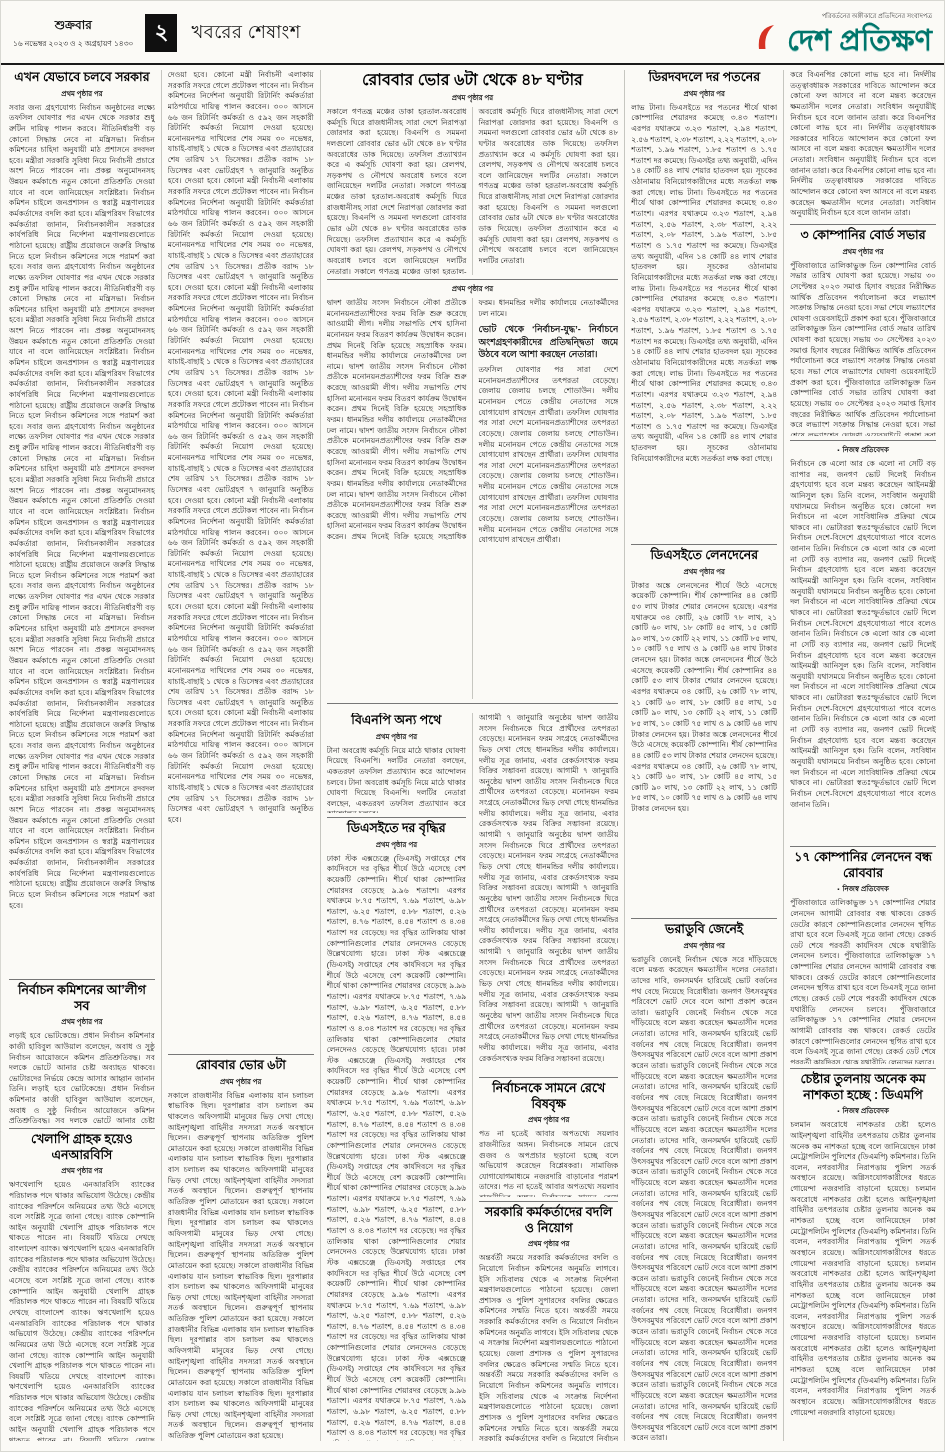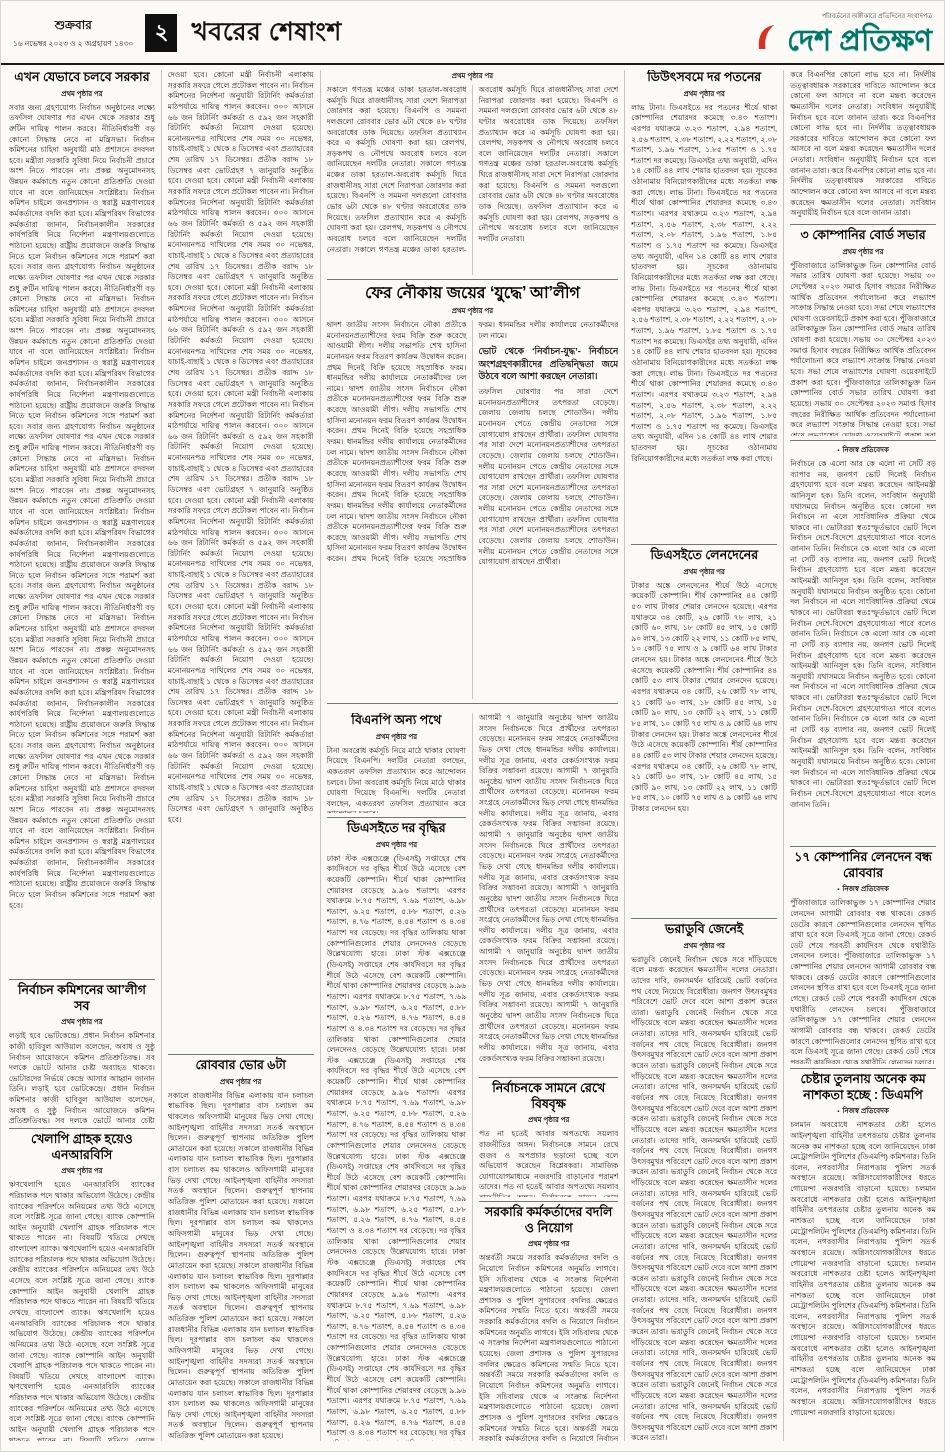--- a/index.html
+++ b/index.html
@@ -16,21 +16,21 @@
   }
   .header-left { display:flex; flex-direction:column; align-items:center; gap:2px; }
   .day   { font-weight:700; font-size:12px; }
   .date  { font-size:7.5px; white-space:nowrap; }
   .page-badge {
     width:36px; height:42px; background:#101010; color:#fff;
     display:flex; align-items:center; justify-content:center;
     font-size:21px; font-weight:700; flex:0 0 auto;
     box-shadow: inset 0 0 0 2px #fbfaf6, inset 0 0 0 4px #101010;
   }
-  .section-title { font-size:25px; font-weight:700; margin:0 2px; letter-spacing:.5px; white-space:nowrap; }
+  .section-title { font-size:18px; font-weight:400; margin:0 2px; letter-spacing:.5px; white-space:nowrap; }
   .masthead { margin-left:auto; display:flex; flex-direction:column; align-items:flex-end; }
   .tagline { font-size:6.5px; color:#444; margin-bottom:1px; }
   .brand { display:flex; align-items:flex-end; gap:12px; }
   .brand-name { font-size:29px; font-weight:700; color:#00756b; line-height:1; text-shadow:0 1px 0 #9fd3cd; }
   
   .content { display:flex; height:1384px; padding:5px 8px 8px; }
   .col { flex:1; min-width:0; padding:0 6px; border-right:1px solid #c6c6c0; display:flex; flex-direction:column; }
   .col:first-child { padding-left:0; }
   .col:last-child { border-right:none; padding-right:0; }
   .col-mid { flex:2; }
@@ -114,27 +114,27 @@
         <h2 class="headline">রোববার ভোর ৬টা</h2>
         <div class="kicker">প্রথম পৃষ্ঠার পর</div>
         <div class="body">
             <p>সকালে রাজধানীর বিভিন্ন এলাকায় যান চলাচল স্বাভাবিক ছিল। দূরপাল্লার বাস চলাচল কম থাকলেও অফিসগামী মানুষের ভিড় দেখা গেছে। আইনশৃঙ্খলা বাহিনীর সদস্যরা সতর্ক অবস্থানে ছিলেন। গুরুত্বপূর্ণ স্থাপনায় অতিরিক্ত পুলিশ মোতায়েন করা হয়েছে। সকালে রাজধানীর বিভিন্ন এলাকায় যান চলাচল স্বাভাবিক ছিল। দূরপাল্লার বাস চলাচল কম থাকলেও অফিসগামী মানুষের ভিড় দেখা গেছে। আইনশৃঙ্খলা বাহিনীর সদস্যরা সতর্ক অবস্থানে ছিলেন। গুরুত্বপূর্ণ স্থাপনায় অতিরিক্ত পুলিশ মোতায়েন করা হয়েছে। সকালে রাজধানীর বিভিন্ন এলাকায় যান চলাচল স্বাভাবিক ছিল। দূরপাল্লার বাস চলাচল কম থাকলেও অফিসগামী মানুষের ভিড় দেখা গেছে। আইনশৃঙ্খলা বাহিনীর সদস্যরা সতর্ক অবস্থানে ছিলেন। গুরুত্বপূর্ণ স্থাপনায় অতিরিক্ত পুলিশ মোতায়েন করা হয়েছে। সকালে রাজধানীর বিভিন্ন এলাকায় যান চলাচল স্বাভাবিক ছিল। দূরপাল্লার বাস চলাচল কম থাকলেও অফিসগামী মানুষের ভিড় দেখা গেছে। আইনশৃঙ্খলা বাহিনীর সদস্যরা সতর্ক অবস্থানে ছিলেন। গুরুত্বপূর্ণ স্থাপনায় অতিরিক্ত পুলিশ মোতায়েন করা হয়েছে। সকালে রাজধানীর বিভিন্ন এলাকায় যান চলাচল স্বাভাবিক ছিল। দূরপাল্লার বাস চলাচল কম থাকলেও অফিসগামী মানুষের ভিড় দেখা গেছে। আইনশৃঙ্খলা বাহিনীর সদস্যরা সতর্ক অবস্থানে ছিলেন। গুরুত্বপূর্ণ স্থাপনায় অতিরিক্ত পুলিশ মোতায়েন করা হয়েছে। সকালে রাজধানীর বিভিন্ন এলাকায় যান চলাচল স্বাভাবিক ছিল। দূরপাল্লার বাস চলাচল কম থাকলেও অফিসগামী মানুষের ভিড় দেখা গেছে। আইনশৃঙ্খলা বাহিনীর সদস্যরা সতর্ক অবস্থানে ছিলেন। গুরুত্বপূর্ণ স্থাপনায় অতিরিক্ত পুলিশ মোতায়েন করা হয়েছে।</p>
           </div>
       </div>
     </div>
 
     <div class="col col-mid">
       <div class="article" style="height:205px">
+        <h2 class="headline headline-lg">রোববার ভোর ৬টা থেকে ৪৮ ঘণ্টার</h2>
         <div class="kicker">প্রথম পৃষ্ঠার পর</div>
         <div class="body twocol">
             <p>সকালে গণতন্ত্র মঞ্চের ডাকা হরতাল-অবরোধ কর্মসূচি ঘিরে রাজধানীসহ সারা দেশে নিরাপত্তা জোরদার করা হয়েছে। বিএনপি ও সমমনা দলগুলো রোববার ভোর ৬টা থেকে ৪৮ ঘণ্টার অবরোধের ডাক দিয়েছে। তফসিল প্রত্যাখ্যান করে এ কর্মসূচি ঘোষণা করা হয়। রেলপথ, সড়কপথ ও নৌপথে অবরোধ চলবে বলে জানিয়েছেন দলটির নেতারা। সকালে গণতন্ত্র মঞ্চের ডাকা হরতাল-অবরোধ কর্মসূচি ঘিরে রাজধানীসহ সারা দেশে নিরাপত্তা জোরদার করা হয়েছে। বিএনপি ও সমমনা দলগুলো রোববার ভোর ৬টা থেকে ৪৮ ঘণ্টার অবরোধের ডাক দিয়েছে। তফসিল প্রত্যাখ্যান করে এ কর্মসূচি ঘোষণা করা হয়। রেলপথ, সড়কপথ ও নৌপথে অবরোধ চলবে বলে জানিয়েছেন দলটির নেতারা। সকালে গণতন্ত্র মঞ্চের ডাকা হরতাল-অবরোধ কর্মসূচি ঘিরে রাজধানীসহ সারা দেশে নিরাপত্তা জোরদার করা হয়েছে। বিএনপি ও সমমনা দলগুলো রোববার ভোর ৬টা থেকে ৪৮ ঘণ্টার অবরোধের ডাক দিয়েছে। তফসিল প্রত্যাখ্যান করে এ কর্মসূচি ঘোষণা করা হয়। রেলপথ, সড়কপথ ও নৌপথে অবরোধ চলবে বলে জানিয়েছেন দলটির নেতারা। সকালে গণতন্ত্র মঞ্চের ডাকা হরতাল-অবরোধ কর্মসূচি ঘিরে রাজধানীসহ সারা দেশে নিরাপত্তা জোরদার করা হয়েছে। বিএনপি ও সমমনা দলগুলো রোববার ভোর ৬টা থেকে ৪৮ ঘণ্টার অবরোধের ডাক দিয়েছে। তফসিল প্রত্যাখ্যান করে এ কর্মসূচি ঘোষণা করা হয়। রেলপথ, সড়কপথ ও নৌপথে অবরোধ চলবে বলে জানিয়েছেন দলটির নেতারা।</p>
           </div>
       </div>
       <div class="article" style="height:420px">
-        <h2 class="headline headline-lg">ফের নৌকায় জয়ের ‘যুদ্ধে’ আ’লীগ</h2>
         <div class="kicker">প্রথম পৃষ্ঠার পর</div>
         <div class="body twocol">
           <p>দ্বাদশ জাতীয় সংসদ নির্বাচনে নৌকা প্রতীকে মনোনয়নপ্রত্যাশীদের ফরম বিক্রি শুরু করেছে আওয়ামী লীগ। দলীয় সভাপতি শেখ হাসিনা মনোনয়ন ফরম বিতরণ কার্যক্রম উদ্বোধন করেন। প্রথম দিনেই বিক্রি হয়েছে সহস্রাধিক ফরম। ধানমন্ডির দলীয় কার্যালয়ে নেতাকর্মীদের ঢল নামে। দ্বাদশ জাতীয় সংসদ নির্বাচনে নৌকা প্রতীকে মনোনয়নপ্রত্যাশীদের ফরম বিক্রি শুরু করেছে আওয়ামী লীগ। দলীয় সভাপতি শেখ হাসিনা মনোনয়ন ফরম বিতরণ কার্যক্রম উদ্বোধন করেন। প্রথম দিনেই বিক্রি হয়েছে সহস্রাধিক ফরম। ধানমন্ডির দলীয় কার্যালয়ে নেতাকর্মীদের ঢল নামে। দ্বাদশ জাতীয় সংসদ নির্বাচনে নৌকা প্রতীকে মনোনয়নপ্রত্যাশীদের ফরম বিক্রি শুরু করেছে আওয়ামী লীগ। দলীয় সভাপতি শেখ হাসিনা মনোনয়ন ফরম বিতরণ কার্যক্রম উদ্বোধন করেন। প্রথম দিনেই বিক্রি হয়েছে সহস্রাধিক ফরম। ধানমন্ডির দলীয় কার্যালয়ে নেতাকর্মীদের ঢল নামে। দ্বাদশ জাতীয় সংসদ নির্বাচনে নৌকা প্রতীকে মনোনয়নপ্রত্যাশীদের ফরম বিক্রি শুরু করেছে আওয়ামী লীগ। দলীয় সভাপতি শেখ হাসিনা মনোনয়ন ফরম বিতরণ কার্যক্রম উদ্বোধন করেন। প্রথম দিনেই বিক্রি হয়েছে সহস্রাধিক ফরম। ধানমন্ডির দলীয় কার্যালয়ে নেতাকর্মীদের ঢল নামে।</p>
           <p class="pull">ভোট থেকে ‘নির্বাচন-যুদ্ধ’- নির্বাচনে অংশগ্রহণকারীদের প্রতিদ্বন্দ্বিতা জমে উঠবে বলে আশা করছেন নেতারা।</p>
           <p>তফসিল ঘোষণার পর সারা দেশে মনোনয়নপ্রত্যাশীদের তৎপরতা বেড়েছে। জেলায় জেলায় চলছে শোডাউন। দলীয় মনোনয়ন পেতে কেন্দ্রীয় নেতাদের সঙ্গে যোগাযোগ রাখছেন প্রার্থীরা। তফসিল ঘোষণার পর সারা দেশে মনোনয়নপ্রত্যাশীদের তৎপরতা বেড়েছে। জেলায় জেলায় চলছে শোডাউন। দলীয় মনোনয়ন পেতে কেন্দ্রীয় নেতাদের সঙ্গে যোগাযোগ রাখছেন প্রার্থীরা। তফসিল ঘোষণার পর সারা দেশে মনোনয়নপ্রত্যাশীদের তৎপরতা বেড়েছে। জেলায় জেলায় চলছে শোডাউন। দলীয় মনোনয়ন পেতে কেন্দ্রীয় নেতাদের সঙ্গে যোগাযোগ রাখছেন প্রার্থীরা। তফসিল ঘোষণার পর সারা দেশে মনোনয়নপ্রত্যাশীদের তৎপরতা বেড়েছে। জেলায় জেলায় চলছে শোডাউন। দলীয় মনোনয়ন পেতে কেন্দ্রীয় নেতাদের সঙ্গে যোগাযোগ রাখছেন প্রার্থীরা।</p>
         </div>
       </div>
       <div class="mid-bottom">
 
         <div class="subcol">
@@ -173,21 +173,21 @@
             <div class="body">
                 <p>অন্তর্বর্তী সময়ে সরকারি কর্মকর্তাদের বদলি ও নিয়োগে নির্বাচন কমিশনের অনুমতি লাগবে। ইসি সচিবালয় থেকে এ সংক্রান্ত নির্দেশনা মন্ত্রণালয়গুলোতে পাঠানো হয়েছে। জেলা প্রশাসক ও পুলিশ সুপারদের বদলির ক্ষেত্রেও কমিশনের সম্মতি নিতে হবে। অন্তর্বর্তী সময়ে সরকারি কর্মকর্তাদের বদলি ও নিয়োগে নির্বাচন কমিশনের অনুমতি লাগবে। ইসি সচিবালয় থেকে এ সংক্রান্ত নির্দেশনা মন্ত্রণালয়গুলোতে পাঠানো হয়েছে। জেলা প্রশাসক ও পুলিশ সুপারদের বদলির ক্ষেত্রেও কমিশনের সম্মতি নিতে হবে। অন্তর্বর্তী সময়ে সরকারি কর্মকর্তাদের বদলি ও নিয়োগে নির্বাচন কমিশনের অনুমতি লাগবে। ইসি সচিবালয় থেকে এ সংক্রান্ত নির্দেশনা মন্ত্রণালয়গুলোতে পাঠানো হয়েছে। জেলা প্রশাসক ও পুলিশ সুপারদের বদলির ক্ষেত্রেও কমিশনের সম্মতি নিতে হবে। অন্তর্বর্তী সময়ে সরকারি কর্মকর্তাদের বদলি ও নিয়োগে নির্বাচন কমিশনের অনুমতি লাগবে। ইসি সচিবালয় থেকে এ সংক্রান্ত নির্দেশনা মন্ত্রণালয়গুলোতে পাঠানো হয়েছে। জেলা প্রশাসক ও পুলিশ সুপারদের বদলির ক্ষেত্রেও কমিশনের সম্মতি নিতে হবে। অন্তর্বর্তী সময়ে সরকারি কর্মকর্তাদের বদলি ও নিয়োগে নির্বাচন কমিশনের অনুমতি লাগবে। ইসি সচিবালয় থেকে এ সংক্রান্ত নির্দেশনা মন্ত্রণালয়গুলোতে পাঠানো হয়েছে। জেলা প্রশাসক ও পুলিশ সুপারদের বদলির ক্ষেত্রেও কমিশনের সম্মতি নিতে হবে।</p>
               </div>
           </div>
         </div>
       </div>
     </div>
 
     <div class="col">
       <div class="article" style="height:470px">
-        <h2 class="headline">ডিউৎসবমে দর পতনের</h2>
+        <h2 class="headline">ডিরদবদলে দর পতনের</h2>
         <div class="kicker">প্রথম পৃষ্ঠার পর</div>
         <div class="body">
             <p>লাভ টানা। ডিএসইতে দর পতনের শীর্ষে থাকা কোম্পানির শেয়ারদর কমেছে ৩.৪৩ শতাংশ। এরপর যথাক্রমে ৩.২৩ শতাংশ, ২.৯৪ শতাংশ, ২.৫৬ শতাংশ, ২.৩৮ শতাংশ, ২.২২ শতাংশ, ২.০৮ শতাংশ, ১.৯৬ শতাংশ, ১.৮৫ শতাংশ ও ১.৭৫ শতাংশ দর কমেছে। ডিএসইর তথ্য অনুযায়ী, এদিন ১৪ কোটি ৪৪ লাখ শেয়ার হাতবদল হয়। সূচকের ওঠানামায় বিনিয়োগকারীদের মধ্যে সতর্কতা লক্ষ করা গেছে। লাভ টানা। ডিএসইতে দর পতনের শীর্ষে থাকা কোম্পানির শেয়ারদর কমেছে ৩.৪৩ শতাংশ। এরপর যথাক্রমে ৩.২৩ শতাংশ, ২.৯৪ শতাংশ, ২.৫৬ শতাংশ, ২.৩৮ শতাংশ, ২.২২ শতাংশ, ২.০৮ শতাংশ, ১.৯৬ শতাংশ, ১.৮৫ শতাংশ ও ১.৭৫ শতাংশ দর কমেছে। ডিএসইর তথ্য অনুযায়ী, এদিন ১৪ কোটি ৪৪ লাখ শেয়ার হাতবদল হয়। সূচকের ওঠানামায় বিনিয়োগকারীদের মধ্যে সতর্কতা লক্ষ করা গেছে। লাভ টানা। ডিএসইতে দর পতনের শীর্ষে থাকা কোম্পানির শেয়ারদর কমেছে ৩.৪৩ শতাংশ। এরপর যথাক্রমে ৩.২৩ শতাংশ, ২.৯৪ শতাংশ, ২.৫৬ শতাংশ, ২.৩৮ শতাংশ, ২.২২ শতাংশ, ২.০৮ শতাংশ, ১.৯৬ শতাংশ, ১.৮৫ শতাংশ ও ১.৭৫ শতাংশ দর কমেছে। ডিএসইর তথ্য অনুযায়ী, এদিন ১৪ কোটি ৪৪ লাখ শেয়ার হাতবদল হয়। সূচকের ওঠানামায় বিনিয়োগকারীদের মধ্যে সতর্কতা লক্ষ করা গেছে। লাভ টানা। ডিএসইতে দর পতনের শীর্ষে থাকা কোম্পানির শেয়ারদর কমেছে ৩.৪৩ শতাংশ। এরপর যথাক্রমে ৩.২৩ শতাংশ, ২.৯৪ শতাংশ, ২.৫৬ শতাংশ, ২.৩৮ শতাংশ, ২.২২ শতাংশ, ২.০৮ শতাংশ, ১.৯৬ শতাংশ, ১.৮৫ শতাংশ ও ১.৭৫ শতাংশ দর কমেছে। ডিএসইর তথ্য অনুযায়ী, এদিন ১৪ কোটি ৪৪ লাখ শেয়ার হাতবদল হয়। সূচকের ওঠানামায় বিনিয়োগকারীদের মধ্যে সতর্কতা লক্ষ করা গেছে।</p>
           </div>
       </div>
       <div class="article" style="height:370px">
         <h2 class="headline">ডিএসইতে লেনদেনের</h2>
         <div class="kicker">প্রথম পৃষ্ঠার পর</div>
         <div class="body">
             <p>টাকার অঙ্কে লেনদেনের শীর্ষে উঠে এসেছে কয়েকটি কোম্পানি। শীর্ষ কোম্পানির ৪৪ কোটি ৫৩ লাখ টাকার শেয়ার লেনদেন হয়েছে। এরপর যথাক্রমে ৩৪ কোটি, ২৬ কোটি ৭৮ লাখ, ২১ কোটি ৬০ লাখ, ১৮ কোটি ৪৫ লাখ, ১৫ কোটি ৯০ লাখ, ১৩ কোটি ২২ লাখ, ১১ কোটি ৮৫ লাখ, ১০ কোটি ৭৫ লাখ ও ৯ কোটি ৬৪ লাখ টাকার লেনদেন হয়। টাকার অঙ্কে লেনদেনের শীর্ষে উঠে এসেছে কয়েকটি কোম্পানি। শীর্ষ কোম্পানির ৪৪ কোটি ৫৩ লাখ টাকার শেয়ার লেনদেন হয়েছে। এরপর যথাক্রমে ৩৪ কোটি, ২৬ কোটি ৭৮ লাখ, ২১ কোটি ৬০ লাখ, ১৮ কোটি ৪৫ লাখ, ১৫ কোটি ৯০ লাখ, ১৩ কোটি ২২ লাখ, ১১ কোটি ৮৫ লাখ, ১০ কোটি ৭৫ লাখ ও ৯ কোটি ৬৪ লাখ টাকার লেনদেন হয়। টাকার অঙ্কে লেনদেনের শীর্ষে উঠে এসেছে কয়েকটি কোম্পানি। শীর্ষ কোম্পানির ৪৪ কোটি ৫৩ লাখ টাকার শেয়ার লেনদেন হয়েছে। এরপর যথাক্রমে ৩৪ কোটি, ২৬ কোটি ৭৮ লাখ, ২১ কোটি ৬০ লাখ, ১৮ কোটি ৪৫ লাখ, ১৫ কোটি ৯০ লাখ, ১৩ কোটি ২২ লাখ, ১১ কোটি ৮৫ লাখ, ১০ কোটি ৭৫ লাখ ও ৯ কোটি ৬৪ লাখ টাকার লেনদেন হয়।</p>

